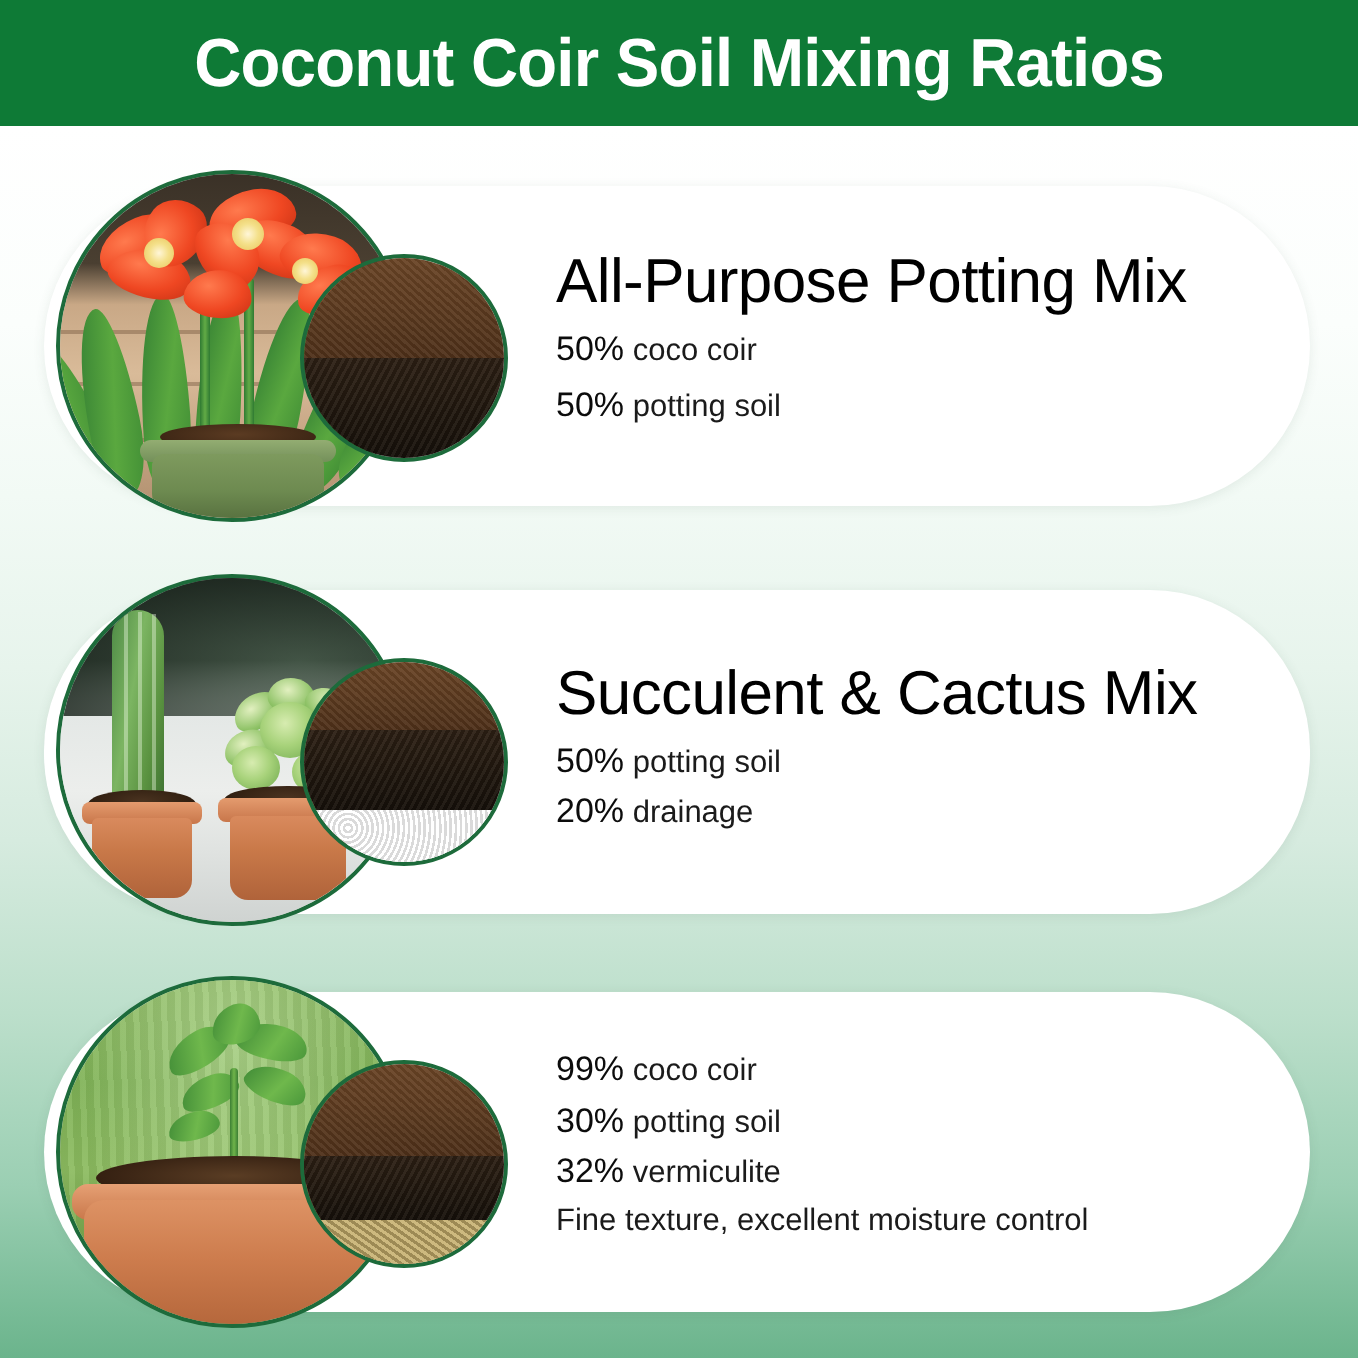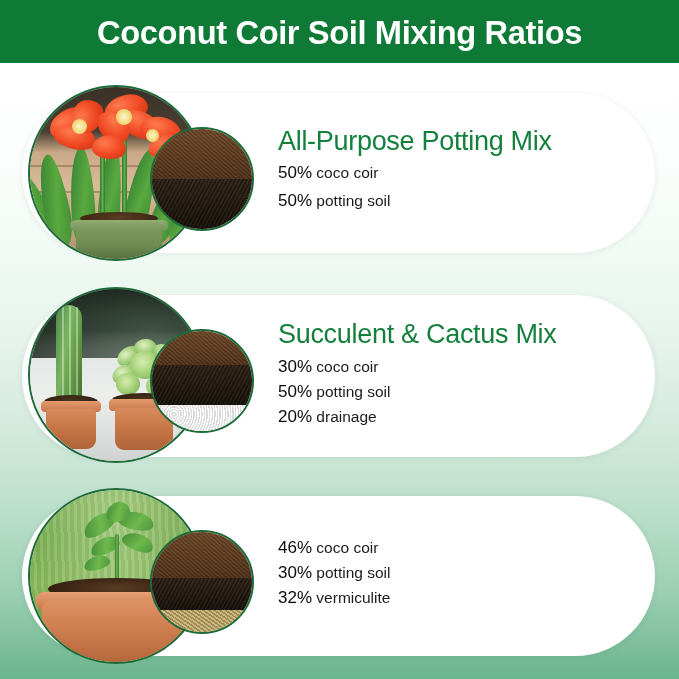--- a/index.html
+++ b/index.html
@@ -246,23 +246,23 @@
 
   
   .text-block {
     position:absolute;
     left:256px; top:0;
     width:380px; height:100%;
     display:flex; flex-direction:column; justify-content:center;
     z-index:3;
   }
   .card-title {
-    font-size:27px;
+    font-size:31px;
     font-weight:normal;
-    color:#15803d;
+    color:#000000;
     letter-spacing:-0.3px;
     line-height:1.15;
     margin-bottom:7px;
     white-space:nowrap;
   }
   .spec-line {
     font-size:15.5px;
     color:#1b1b1b;
     line-height:1.0;
     white-space:nowrap;
@@ -372,24 +372,20 @@
           <div class="layer coir" style="top:0;   height:34%;"></div>
           <div class="layer dark" style="top:34%; height:40%;"></div>
           <div class="layer perlite" style="top:74%; height:26%;"></div>
         </div>
       </div>
     </div>
 
     <div class="text-block">
       <div class="card-title">Succulent &amp; Cactus Mix</div>
       <div class="spec-line">
-        <span class="pct">30%</span>
-        <span>coco coir</span>
-      </div>
-      <div class="spec-line">
         <span class="pct">50%</span>
         <span>potting soil</span>
       </div>
       <div class="spec-line">
         <span class="pct">20%</span>
         <span>drainage</span>
       </div>
     </div>
 
   </div>
@@ -417,27 +413,28 @@
         <div class="layers">
           <div class="layer coir" style="top:0;   height:46%;"></div>
           <div class="layer dark" style="top:46%; height:32%;"></div>
           <div class="layer vermiculite" style="top:78%; height:22%;"></div>
         </div>
       </div>
     </div>
 
     <div class="text-block">
       <div class="spec-line">
-        <span class="pct">46%</span>
+        <span class="pct">99%</span>
         <span>coco coir</span>
       </div>
       <div class="spec-line">
         <span class="pct">30%</span>
         <span>potting soil</span>
       </div>
       <div class="spec-line">
         <span class="pct">32%</span>
         <span>vermiculite</span>
       </div>
+      <div class="spec-line">Fine texture, excellent moisture control</div>
     </div>
 
   </div>
 </div>
 
 </body></html>

